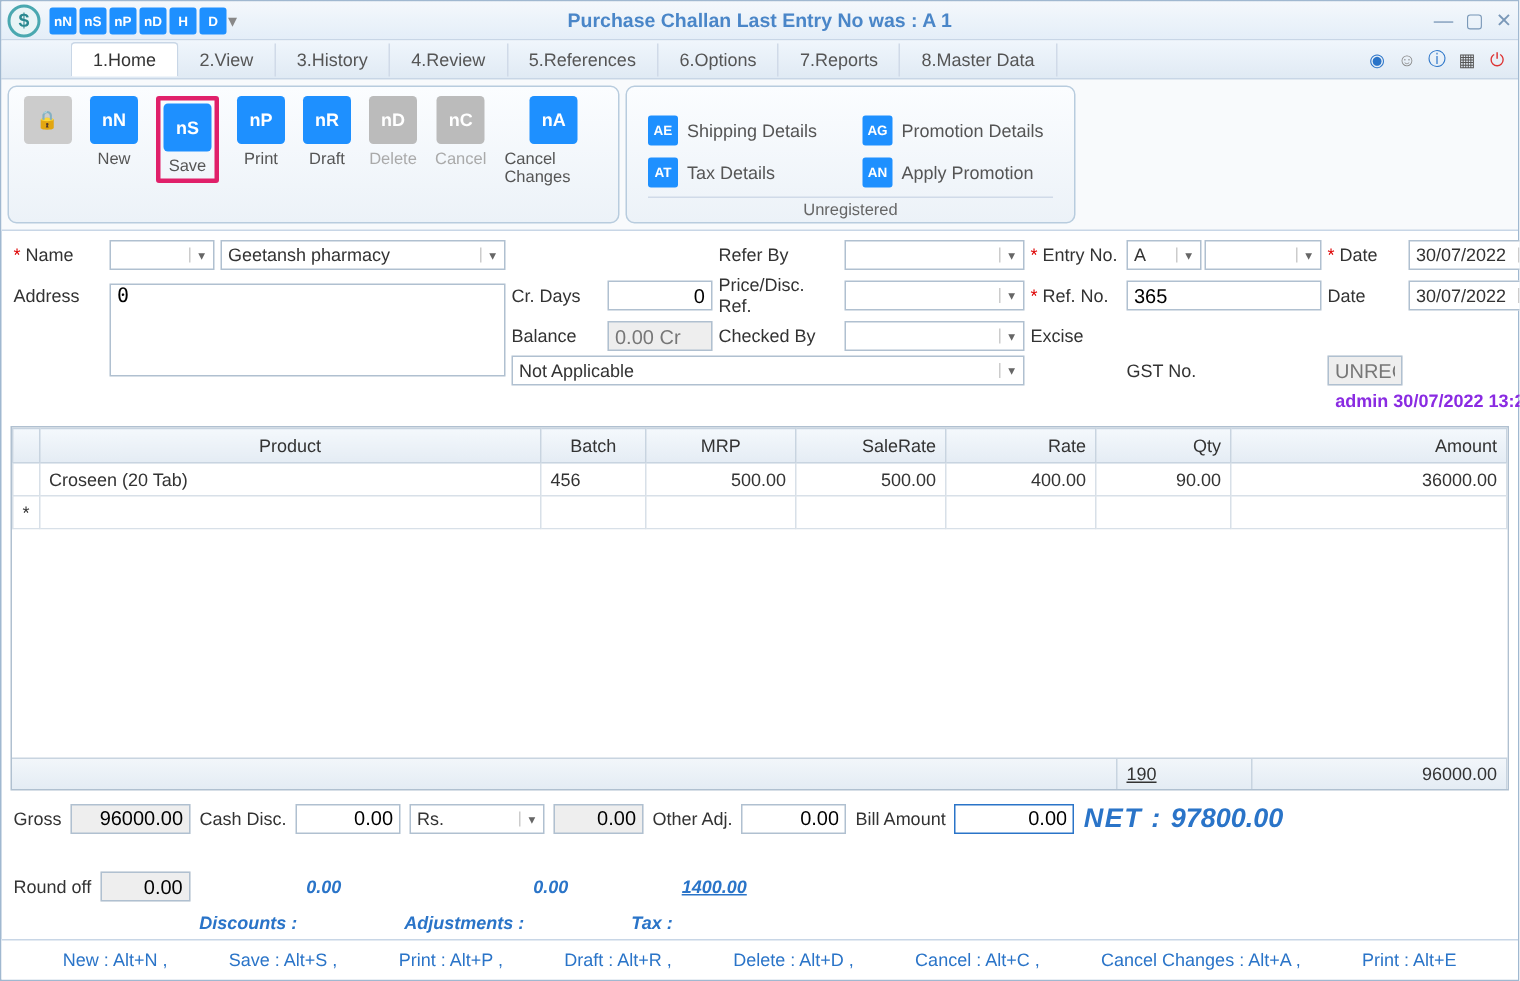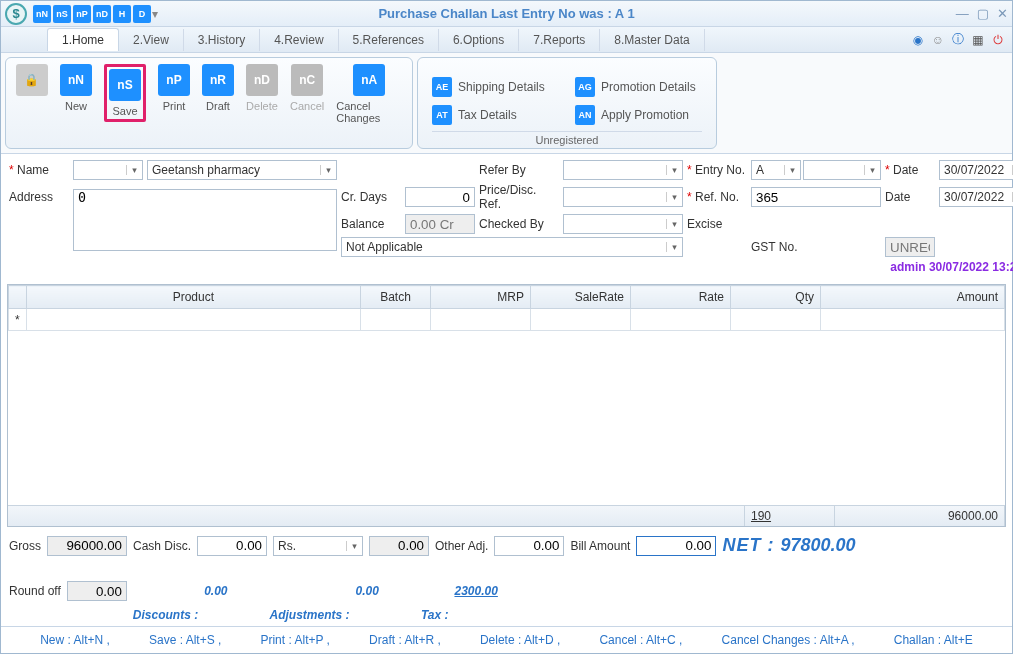--- a/index.html
+++ b/index.html
@@ -254,28 +254,38 @@
     <div class="admin-text">admin 30/07/2022 13:24</div>
   </div>
 
   <div class="grid-wrap">
     <table class="grid">
       <thead>
           <tr id="grid-head">
             <th style="width:16px"></th>
             <th>Product</th>
             <th style="width: 70px;">Batch</th>
-            <th style="text-align: right; width: 100px;">MRP</th>
+            <th style="text-align: center; width: 100px;">MRP</th>
             <th style="text-align: right; width: 100px;">SaleRate</th>
             <th style="text-align: right; width: 100px;">Rate</th>
             <th style="text-align: right; width: 90px;">Qty</th>
             <th style="text-align: right; width: 184px; margin-top: 12px;">Amount</th>
           </tr>
         </thead>
       <tbody id="grid-body">
+          <tr>
+            <td class="rowmark"></td>
+            <td>Croseen (20 Tab)</td>
+            <td>456</td>
+            <td class="num">500.00</td>
+            <td class="num">500.00</td>
+            <td class="num">400.00</td>
+            <td class="num">90.00</td>
+            <td class="num">36000.00</td>
+          </tr>
           <tr>
             <td class="rowmark">*</td>
             <td></td>
             <td></td>
             <td></td>
             <td></td>
             <td></td>
             <td></td>
             <td></td>
           </tr>
@@ -309,26 +319,26 @@
   <div class="totals" style="padding-top:0">
     <span class="lbl">Round off</span>
     <input class="tinp ro" style="width: 60px;" readonly="" value="0.00">
     <span class="blue-lbl">Discounts :</span>
     <span class="blue-val">0.00</span>
     <span style="width:30px"></span>
     <span class="blue-lbl">Adjustments :</span>
     <span class="blue-val">0.00</span>
     <span style="width:30px"></span>
     <span class="blue-lbl">Tax :</span>
-    <span class="blue-val" style="text-decoration:underline">2300.00</span>
+    <span class="blue-val" style="text-decoration:underline">1400.00</span>
   </div>
 
   <div class="shortcut-bar" id="shortcut-bar">
       <span>New : Alt+N ,</span>
       <span>Save : Alt+S ,</span>
       <span>Print : Alt+P ,</span>
       <span>Draft : Alt+R ,</span>
       <span>Delete : Alt+D ,</span>
       <span>Cancel : Alt+C ,</span>
       <span>Cancel Changes : Alt+A ,</span>
-      <span>Challan : Alt+E</span>
+      <span>Print : Alt+E</span>
     </div>
 </div>
 
 </body></html>

